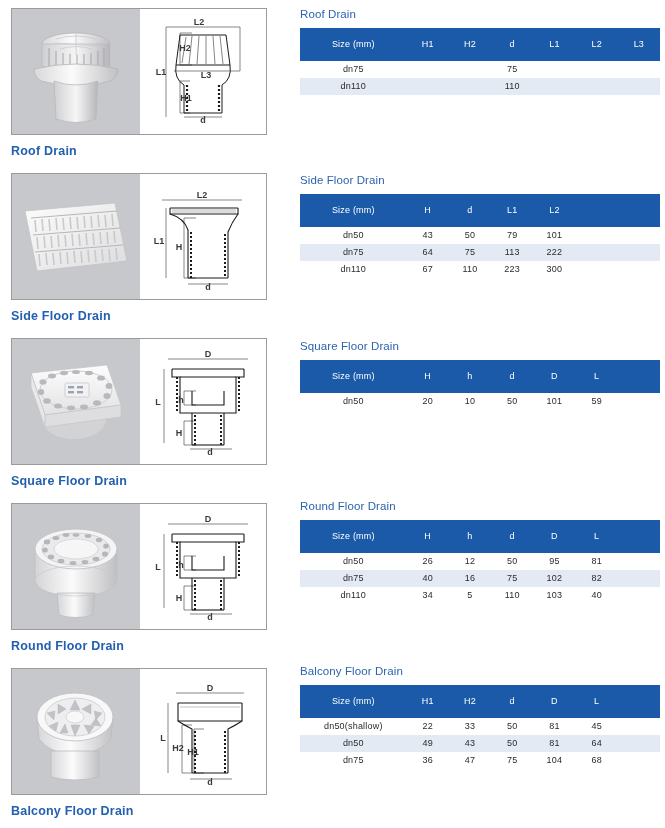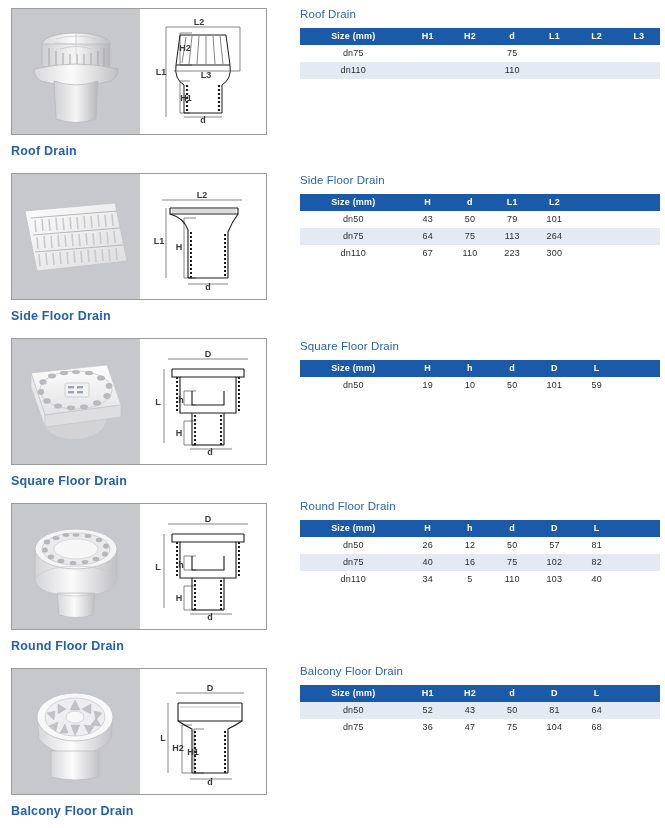--- a/index.html
+++ b/index.html
@@ -85,23 +85,23 @@
     border-collapse: collapse;
     width: 360px;
     table-layout: fixed;
     font-size: 9px;
   }
   table.spec col.c-size  { width: 106px; }
   table.spec col.c-num   { width: 42px; }
   table.spec thead th {
     background: #1a5aa8;
     color: #ffffff;
-    font-weight: bold;
+    font-weight: normal;
     font-size: 9px;
-    height: 17px;
+    height: 33px;
     line-height: 17px;
     padding: 0;
     text-align: center;
     letter-spacing: 0.2px;
   }
   table.spec tbody td {
     height: 17px;
     line-height: 17px;
     padding: 0;
     text-align: center;
@@ -601,21 +601,21 @@
             <td>79</td>
             <td>101</td>
             <td></td>
             <td></td>
           </tr>
           <tr class="even">
             <td>dn75</td>
             <td>64</td>
             <td>75</td>
             <td>113</td>
-            <td>264</td>
+            <td>222</td>
             <td></td>
             <td></td>
           </tr>
           <tr class="odd">
             <td>dn110</td>
             <td>67</td>
             <td>110</td>
             <td>223</td>
             <td>300</td>
             <td></td>
@@ -644,21 +644,21 @@
             <th>h</th>
             <th>d</th>
             <th>D</th>
             <th>L</th>
             <th></th>
           </tr>
         </thead>
         <tbody>
           <tr class="odd">
             <td>dn50</td>
-            <td>19</td>
+            <td>20</td>
             <td>10</td>
             <td>50</td>
             <td>101</td>
             <td>59</td>
             <td></td>
           </tr>
         </tbody>
       </table>
   </div>
 
@@ -684,21 +684,21 @@
             <th>L</th>
             <th></th>
           </tr>
         </thead>
         <tbody>
           <tr class="odd">
             <td>dn50</td>
             <td>26</td>
             <td>12</td>
             <td>50</td>
-            <td>57</td>
+            <td>95</td>
             <td>81</td>
             <td></td>
           </tr>
           <tr class="even">
             <td>dn75</td>
             <td>40</td>
             <td>16</td>
             <td>75</td>
             <td>102</td>
             <td>82</td>
@@ -734,23 +734,32 @@
             <th>Size (mm)</th>
             <th>H1</th>
             <th>H2</th>
             <th>d</th>
             <th>D</th>
             <th>L</th>
             <th></th>
           </tr>
         </thead>
         <tbody>
+          <tr class="odd">
+            <td>dn50(shallow)</td>
+            <td>22</td>
+            <td>33</td>
+            <td>50</td>
+            <td>81</td>
+            <td>45</td>
+            <td></td>
+          </tr>
           <tr class="even">
             <td>dn50</td>
-            <td>52</td>
+            <td>49</td>
             <td>43</td>
             <td>50</td>
             <td>81</td>
             <td>64</td>
             <td></td>
           </tr>
           <tr class="odd">
             <td>dn75</td>
             <td>36</td>
             <td>47</td>

